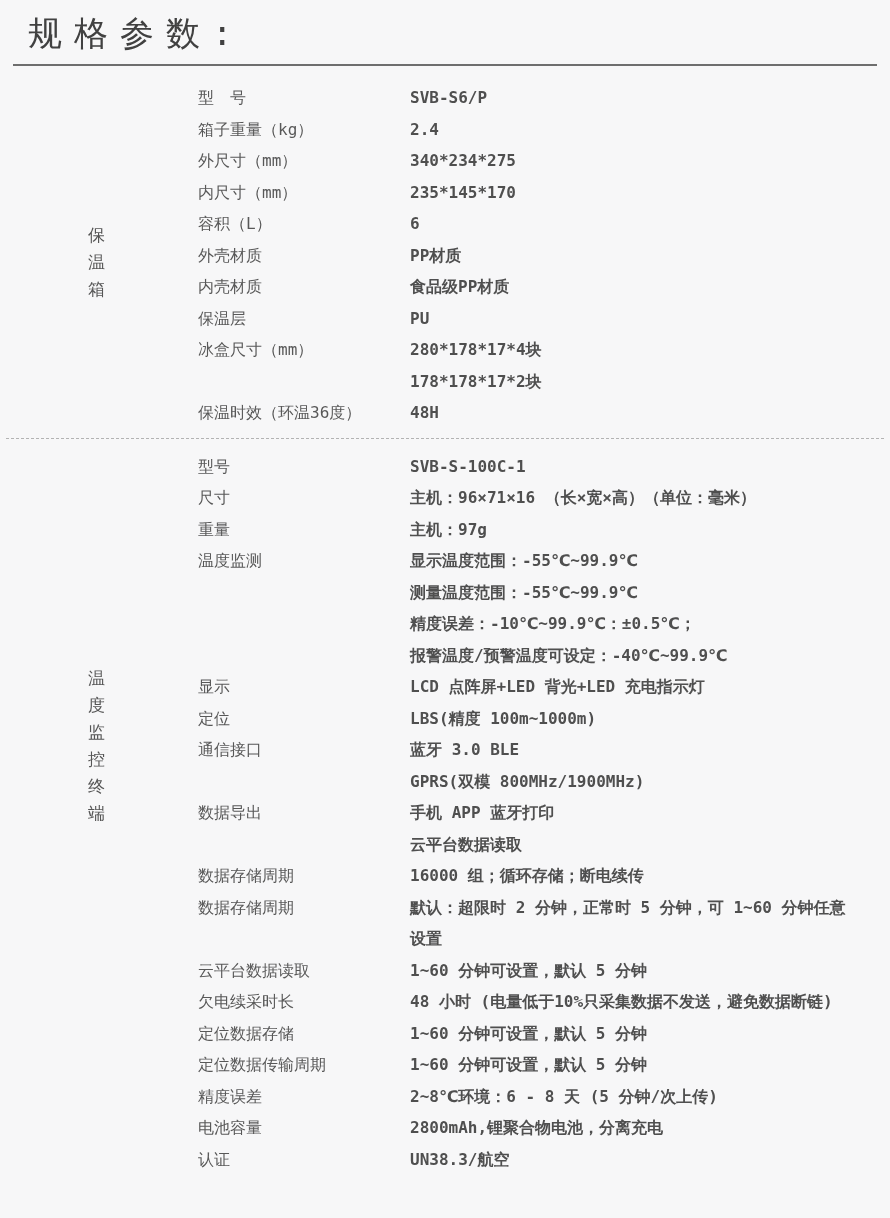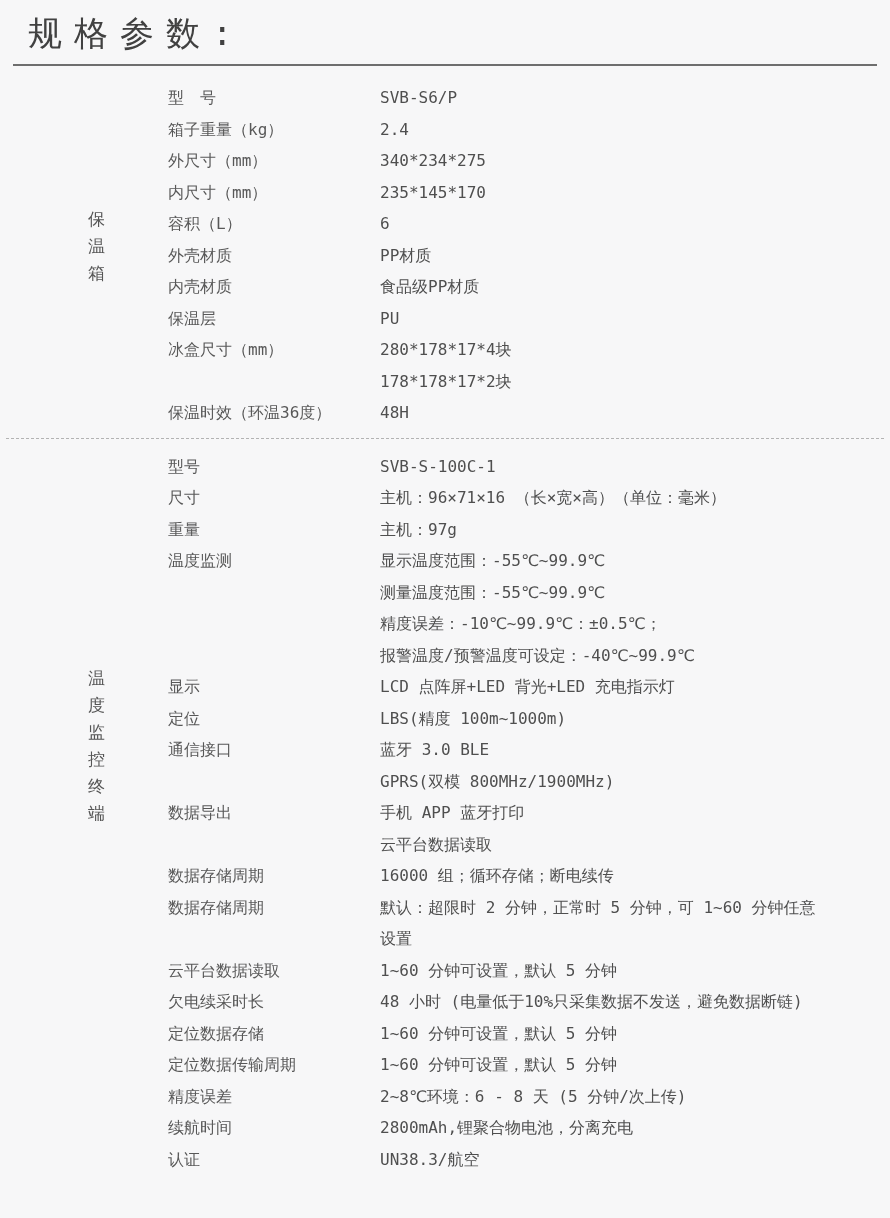--- a/index.html
+++ b/index.html
@@ -31,30 +31,30 @@
   .section{display:flex;}
   .sec-1{margin-top:16px;}
   .sec-2{margin-top:0;}
   .group-col{width:168px;flex:none;position:relative;}
   .vlabel{
     position:absolute;left:88px;width:18px;
     font-size:17px;line-height:27px;
     color:#555555;
     word-break:break-all;
   }
-  .sec-1 .vlabel{top:124px;}
+  .sec-1 .vlabel{top:140px;}
   .sec-2 .vlabel{top:214px;}
-  .rows{flex:1;min-width:0;}
+  .rows{flex:1;min-width:0;margin-left:30px;}
   .row{display:flex;}
   .name{
     width:212px;flex:none;
     font-size:16px;line-height:31.5px;
     color:#585858;white-space:nowrap;
   }
-  .value{flex:1;min-width:0;}
+  .value{flex:1;min-width:0;font-weight:bold;}
   .vline{
     font-size:16px;line-height:31.5px;
     color:#4f4f4f;white-space:nowrap;
   }
 </style>
 </head>
 <body>
 
 <div class="title">规格参数:</div>
 <hr class="solid-rule">
@@ -252,21 +252,21 @@
     </div>
 
     <div class="row">
       <div class="name">精度误差</div>
       <div class="value">
         <div class="vline">2~8℃环境：6 - 8 天 (5 分钟/次上传)</div>
       </div>
     </div>
 
     <div class="row">
-      <div class="name">续航时间</div>
+      <div class="name">电池容量</div>
       <div class="value">
         <div class="vline">2800mAh,锂聚合物电池，分离充电</div>
       </div>
     </div>
 
     <div class="row">
       <div class="name">认证</div>
       <div class="value">
         <div class="vline">UN38.3/航空</div>
       </div>

